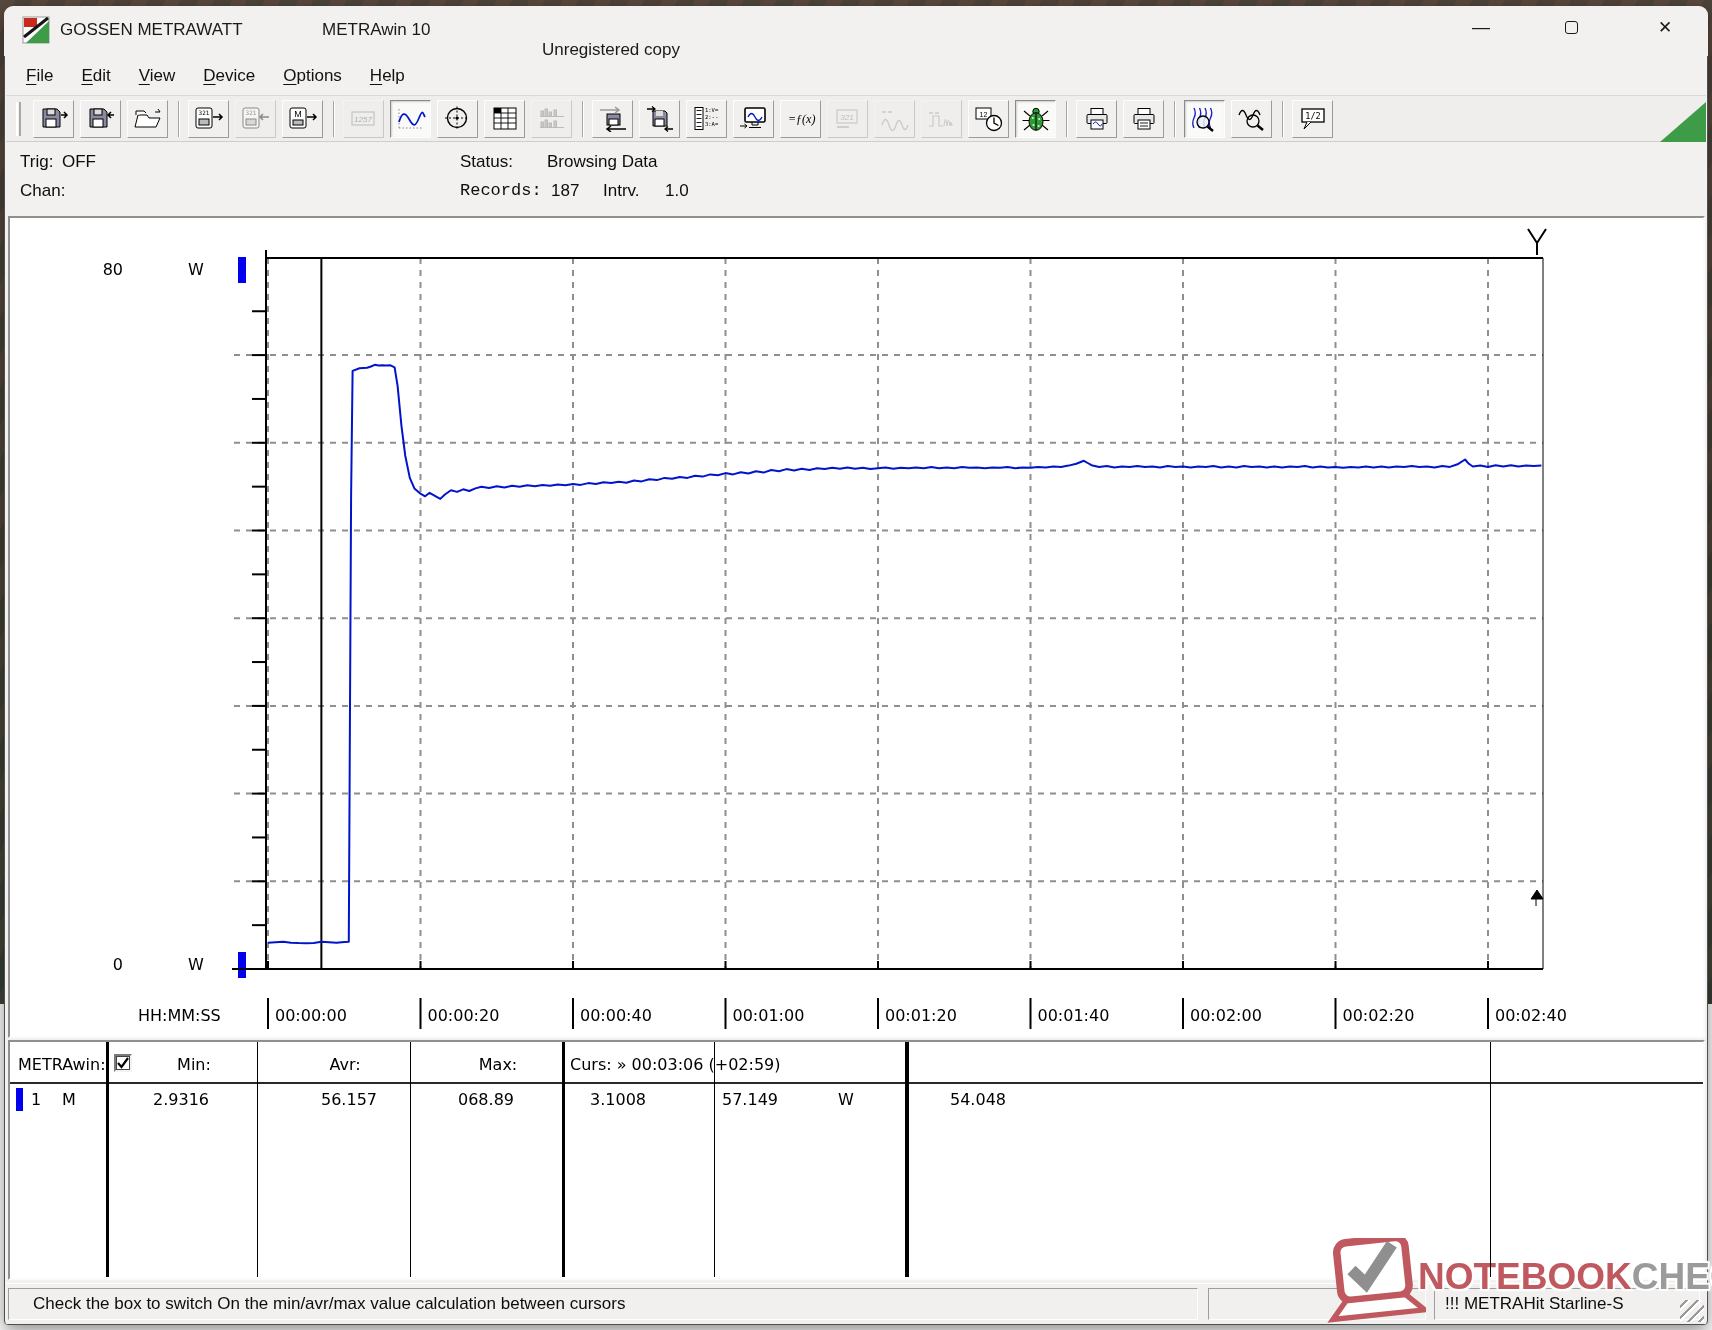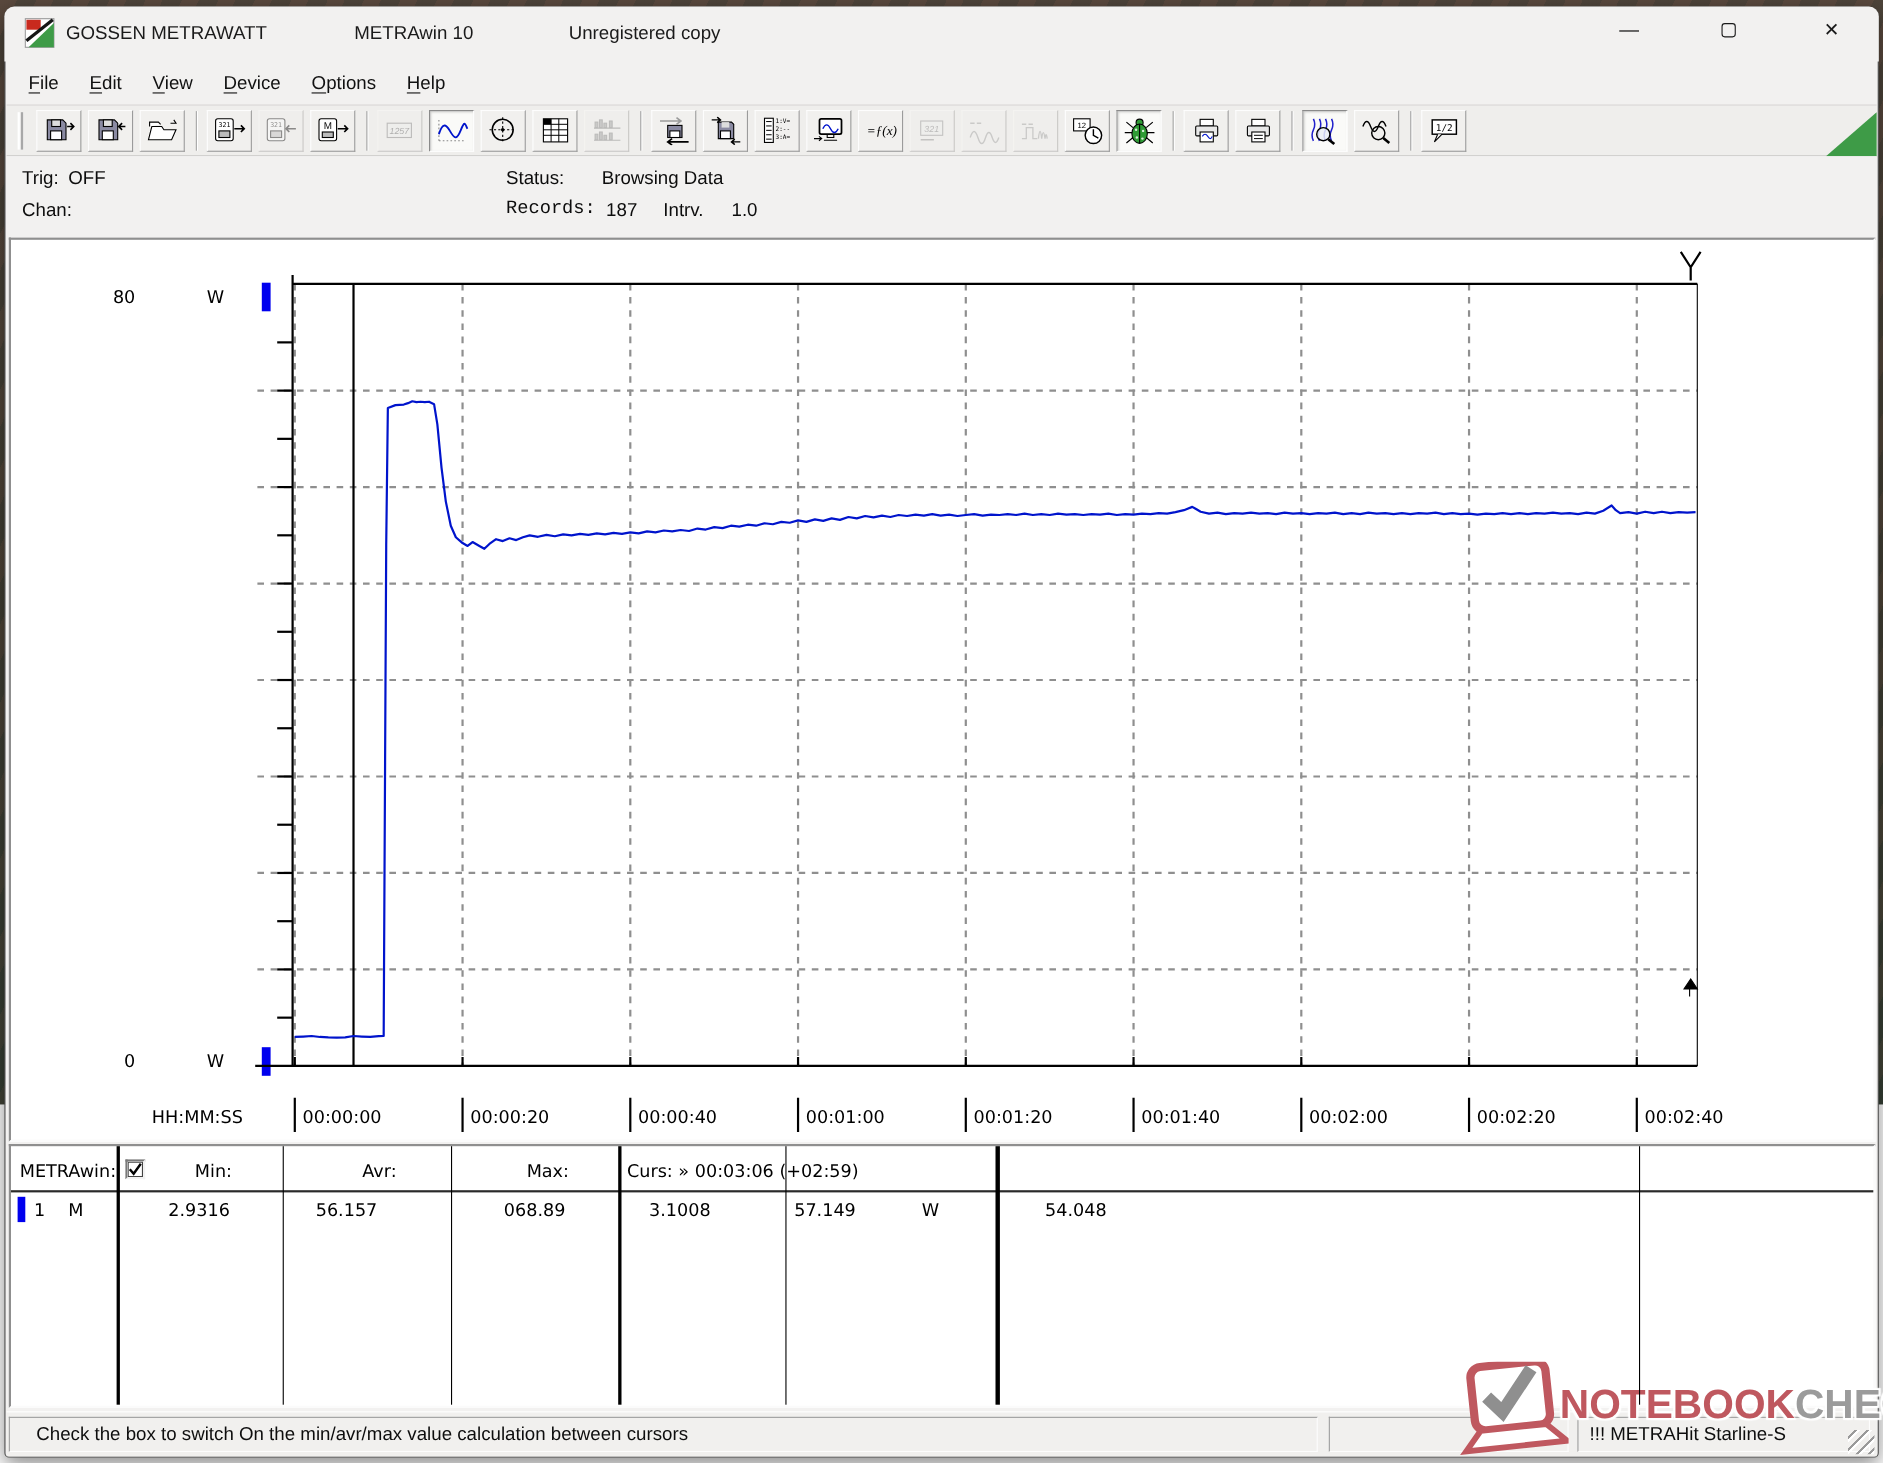--- a/index.html
+++ b/index.html
@@ -14,21 +14,21 @@
 
   
   #app-window { left:4px; top:6px; width:1704px; height:1319px;
     background:#f2f1f0; border:1px solid #4f4f4f; border-radius:9px 9px 4px 4px;
     box-shadow:0 6px 18px rgba(0,0,0,.45); }
   #titlebar { left:4px; top:6px; width:1704px; height:50px; border-radius:9px 9px 0 0; background:#f2f1f0; }
   #app-icon { left:22px; top:16px; width:28px; height:28px; }
   .title-text { top:20px; font-size:17px; color:#1a1a1a; white-space:nowrap; }
   #title-app { left:60px; }
   #title-product { left:322px; }
-  #title-reg { left:517px; }
+  #title-reg { left:542px;margin-top:20px; }
   .win-btn { top:12px; width:46px; height:30px; display:flex; align-items:center; justify-content:center; color:#1a1a1a; cursor:default; }
   #btn-min { left:1458px; font-size:18px; }
   #btn-max { left:1548px; }
   #btn-max .sq { width:13px; height:13px; border:1.6px solid #1a1a1a; border-radius:3px; }
   #btn-close { left:1642px; font-size:17px; }
 
   
   #menubar { left:6px; top:58px; width:1700px; height:36px; display:flex; align-items:center; padding-left:6px; }
   .menu-item { padding:4px 14px; font-size:17px; color:#111; }
   .menu-item u { text-underline-offset:3px; }
@@ -448,21 +448,21 @@
   <span class="abs tbl-text tbl-center" style="left:194px;top:1055px;">Min:</span>
   <span class="abs tbl-text tbl-center" style="left:345px;top:1055px;">Avr:</span>
   <span class="abs tbl-text tbl-center" style="left:498px;top:1055px;">Max:</span>
   <span class="abs tbl-text" style="left:570px;top:1055px;">Curs: » 00:03:06 (+02:59)</span>
   <div id="hdr-rule" class="abs"></div>
 
   <div id="row-marker" class="abs"></div>
   <span class="abs tbl-text" style="left:31px;top:1090px;">1</span>
   <span class="abs tbl-text" style="left:62px;top:1090px;">M</span>
   <span class="abs tbl-text tbl-center" style="left:181px;top:1090px;">2.9316</span>
-  <span class="abs tbl-text tbl-center" style="left:315px;top:1090px;text-align:center;">56.157</span>
+  <span class="abs tbl-text tbl-center" style="left:349px;top:1090px;text-align:center;">56.157</span>
   <span class="abs tbl-text tbl-center" style="left:486px;top:1090px;">068.89</span>
   <span class="abs tbl-text tbl-center" style="left:618px;top:1090px;">3.1008</span>
   <span class="abs tbl-text" style="left:722px;top:1090px;">57.149</span>
   <span class="abs tbl-text" style="left:838px;top:1090px;">W</span>
   <span class="abs tbl-text" style="left:940px;top:1090px;margin-left:10px;">54.048</span>
   <div id="tbl-dividers"></div>
 
   <div id="statusbar" class="abs"></div>
   <div id="sb-msg" class="abs sb-panel">Check the box to switch On the min/avr/max value calculation between cursors</div>
   <div id="sb-mid" class="abs sb-panel"></div>

